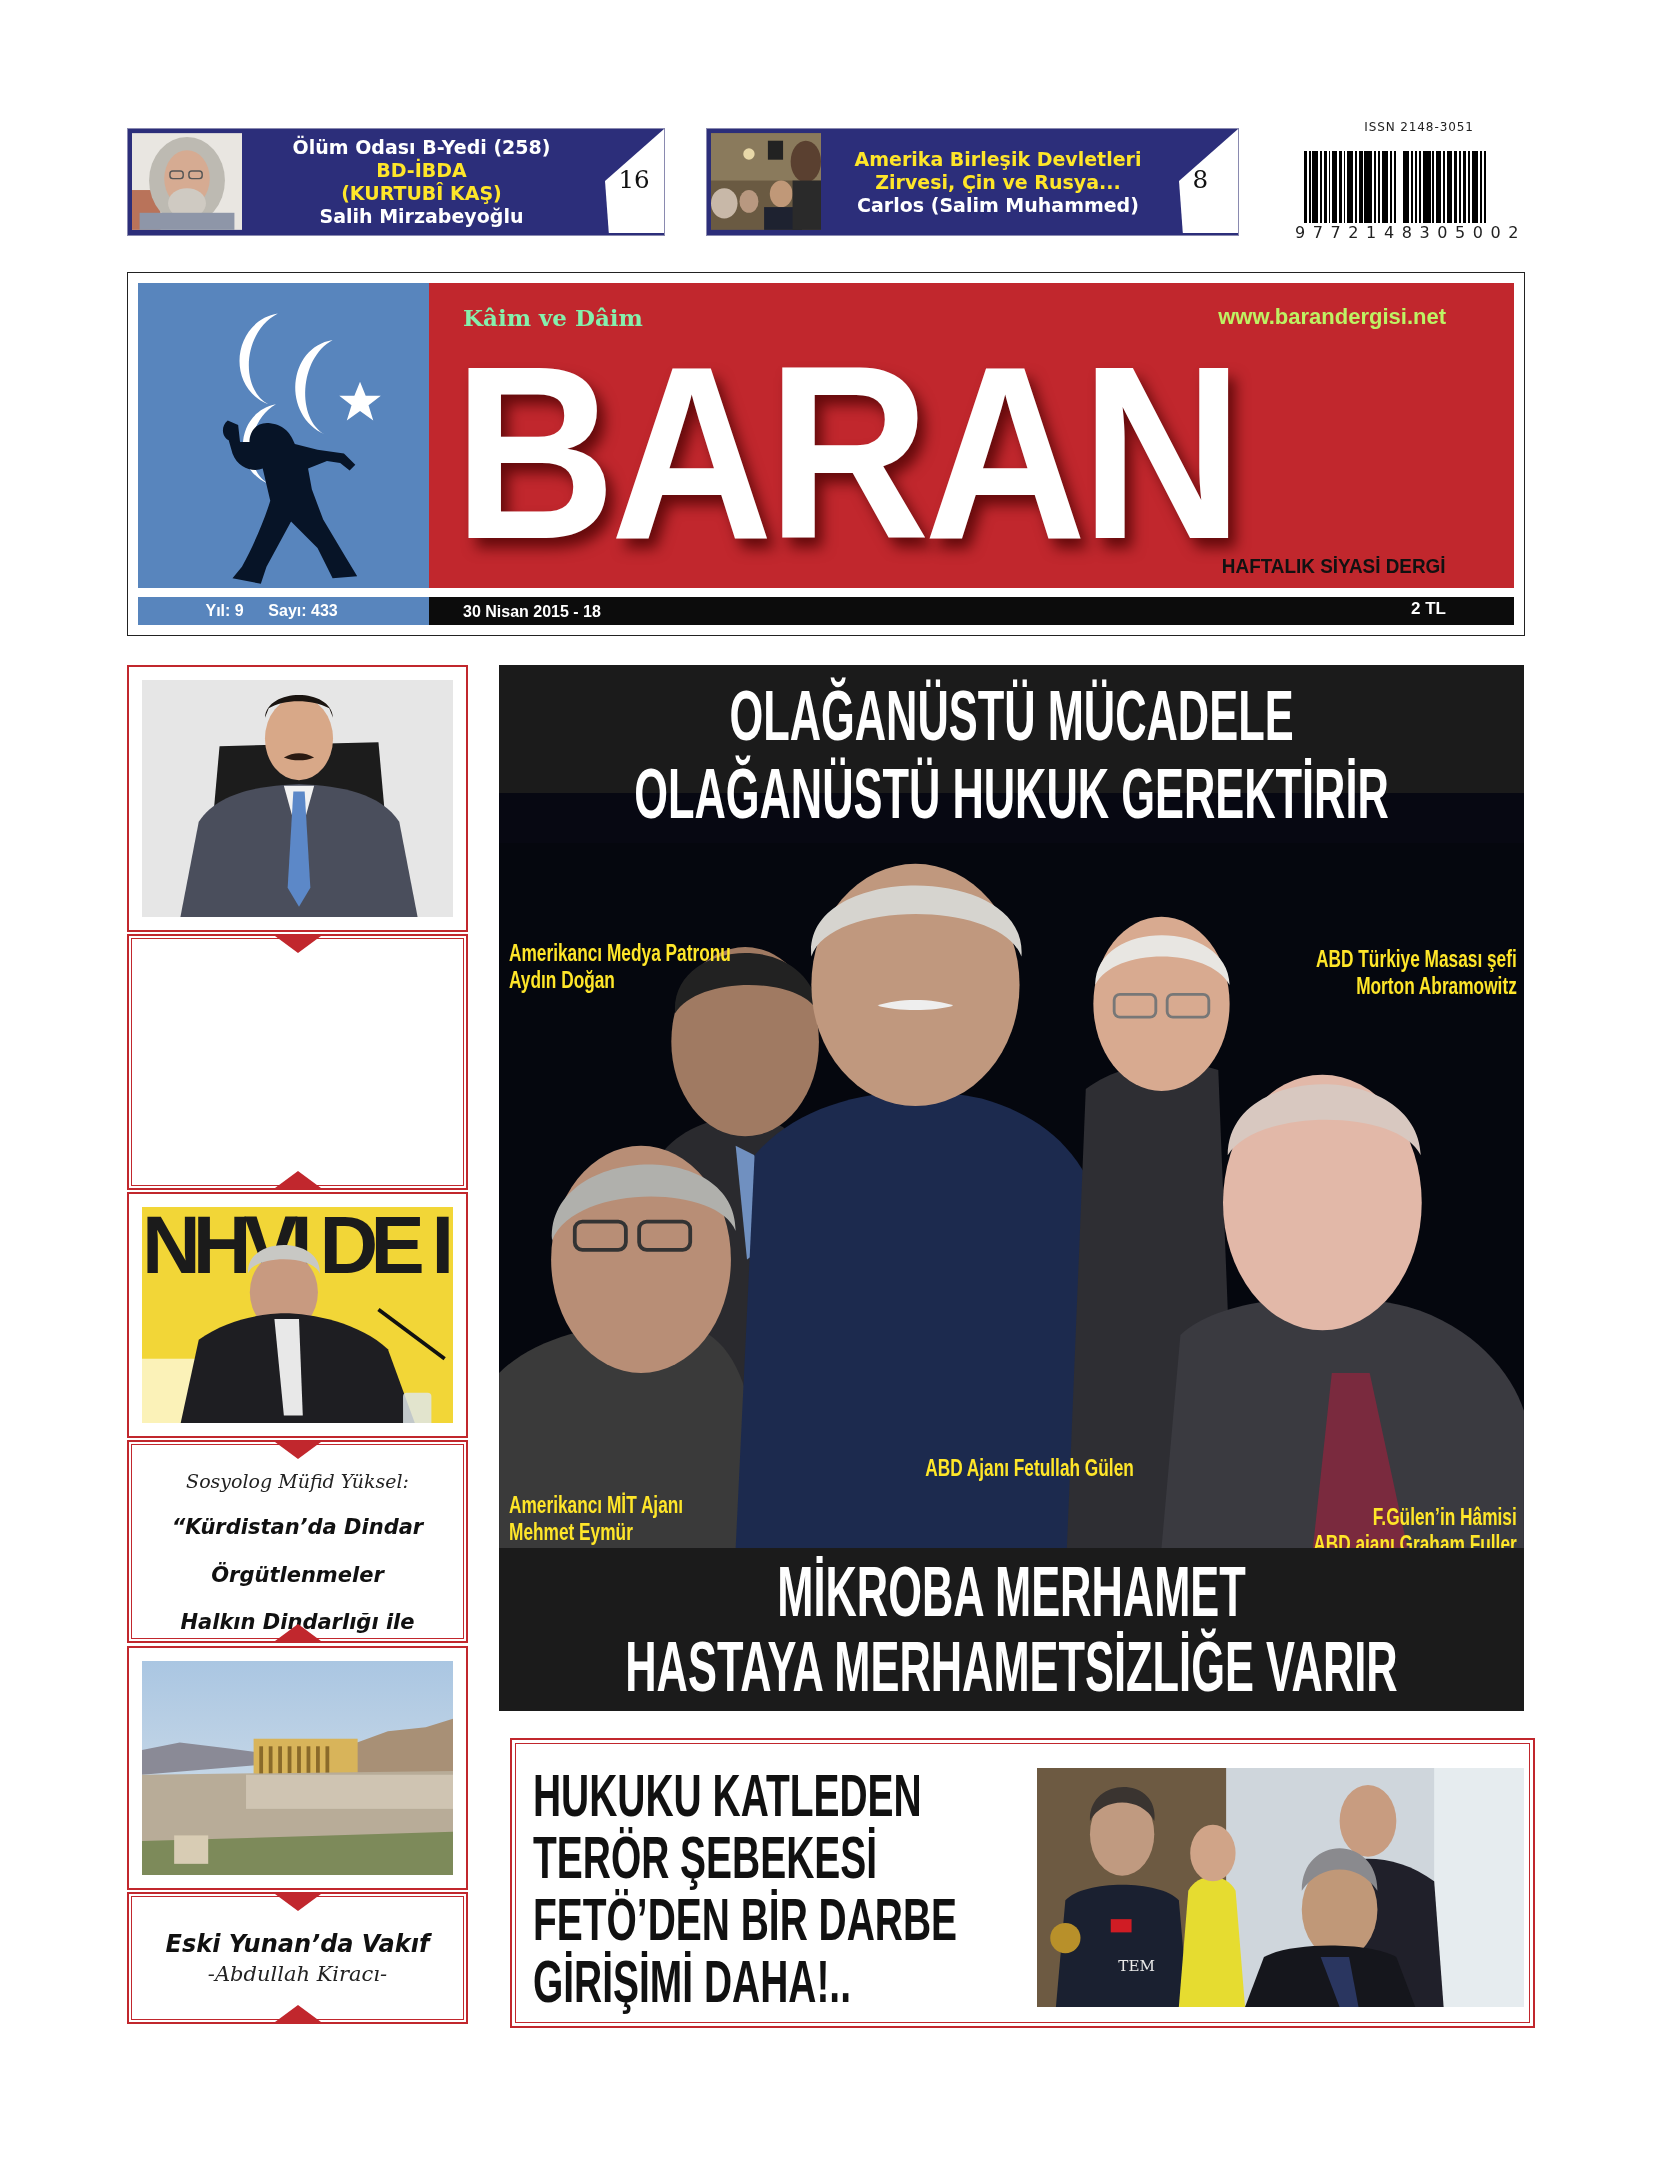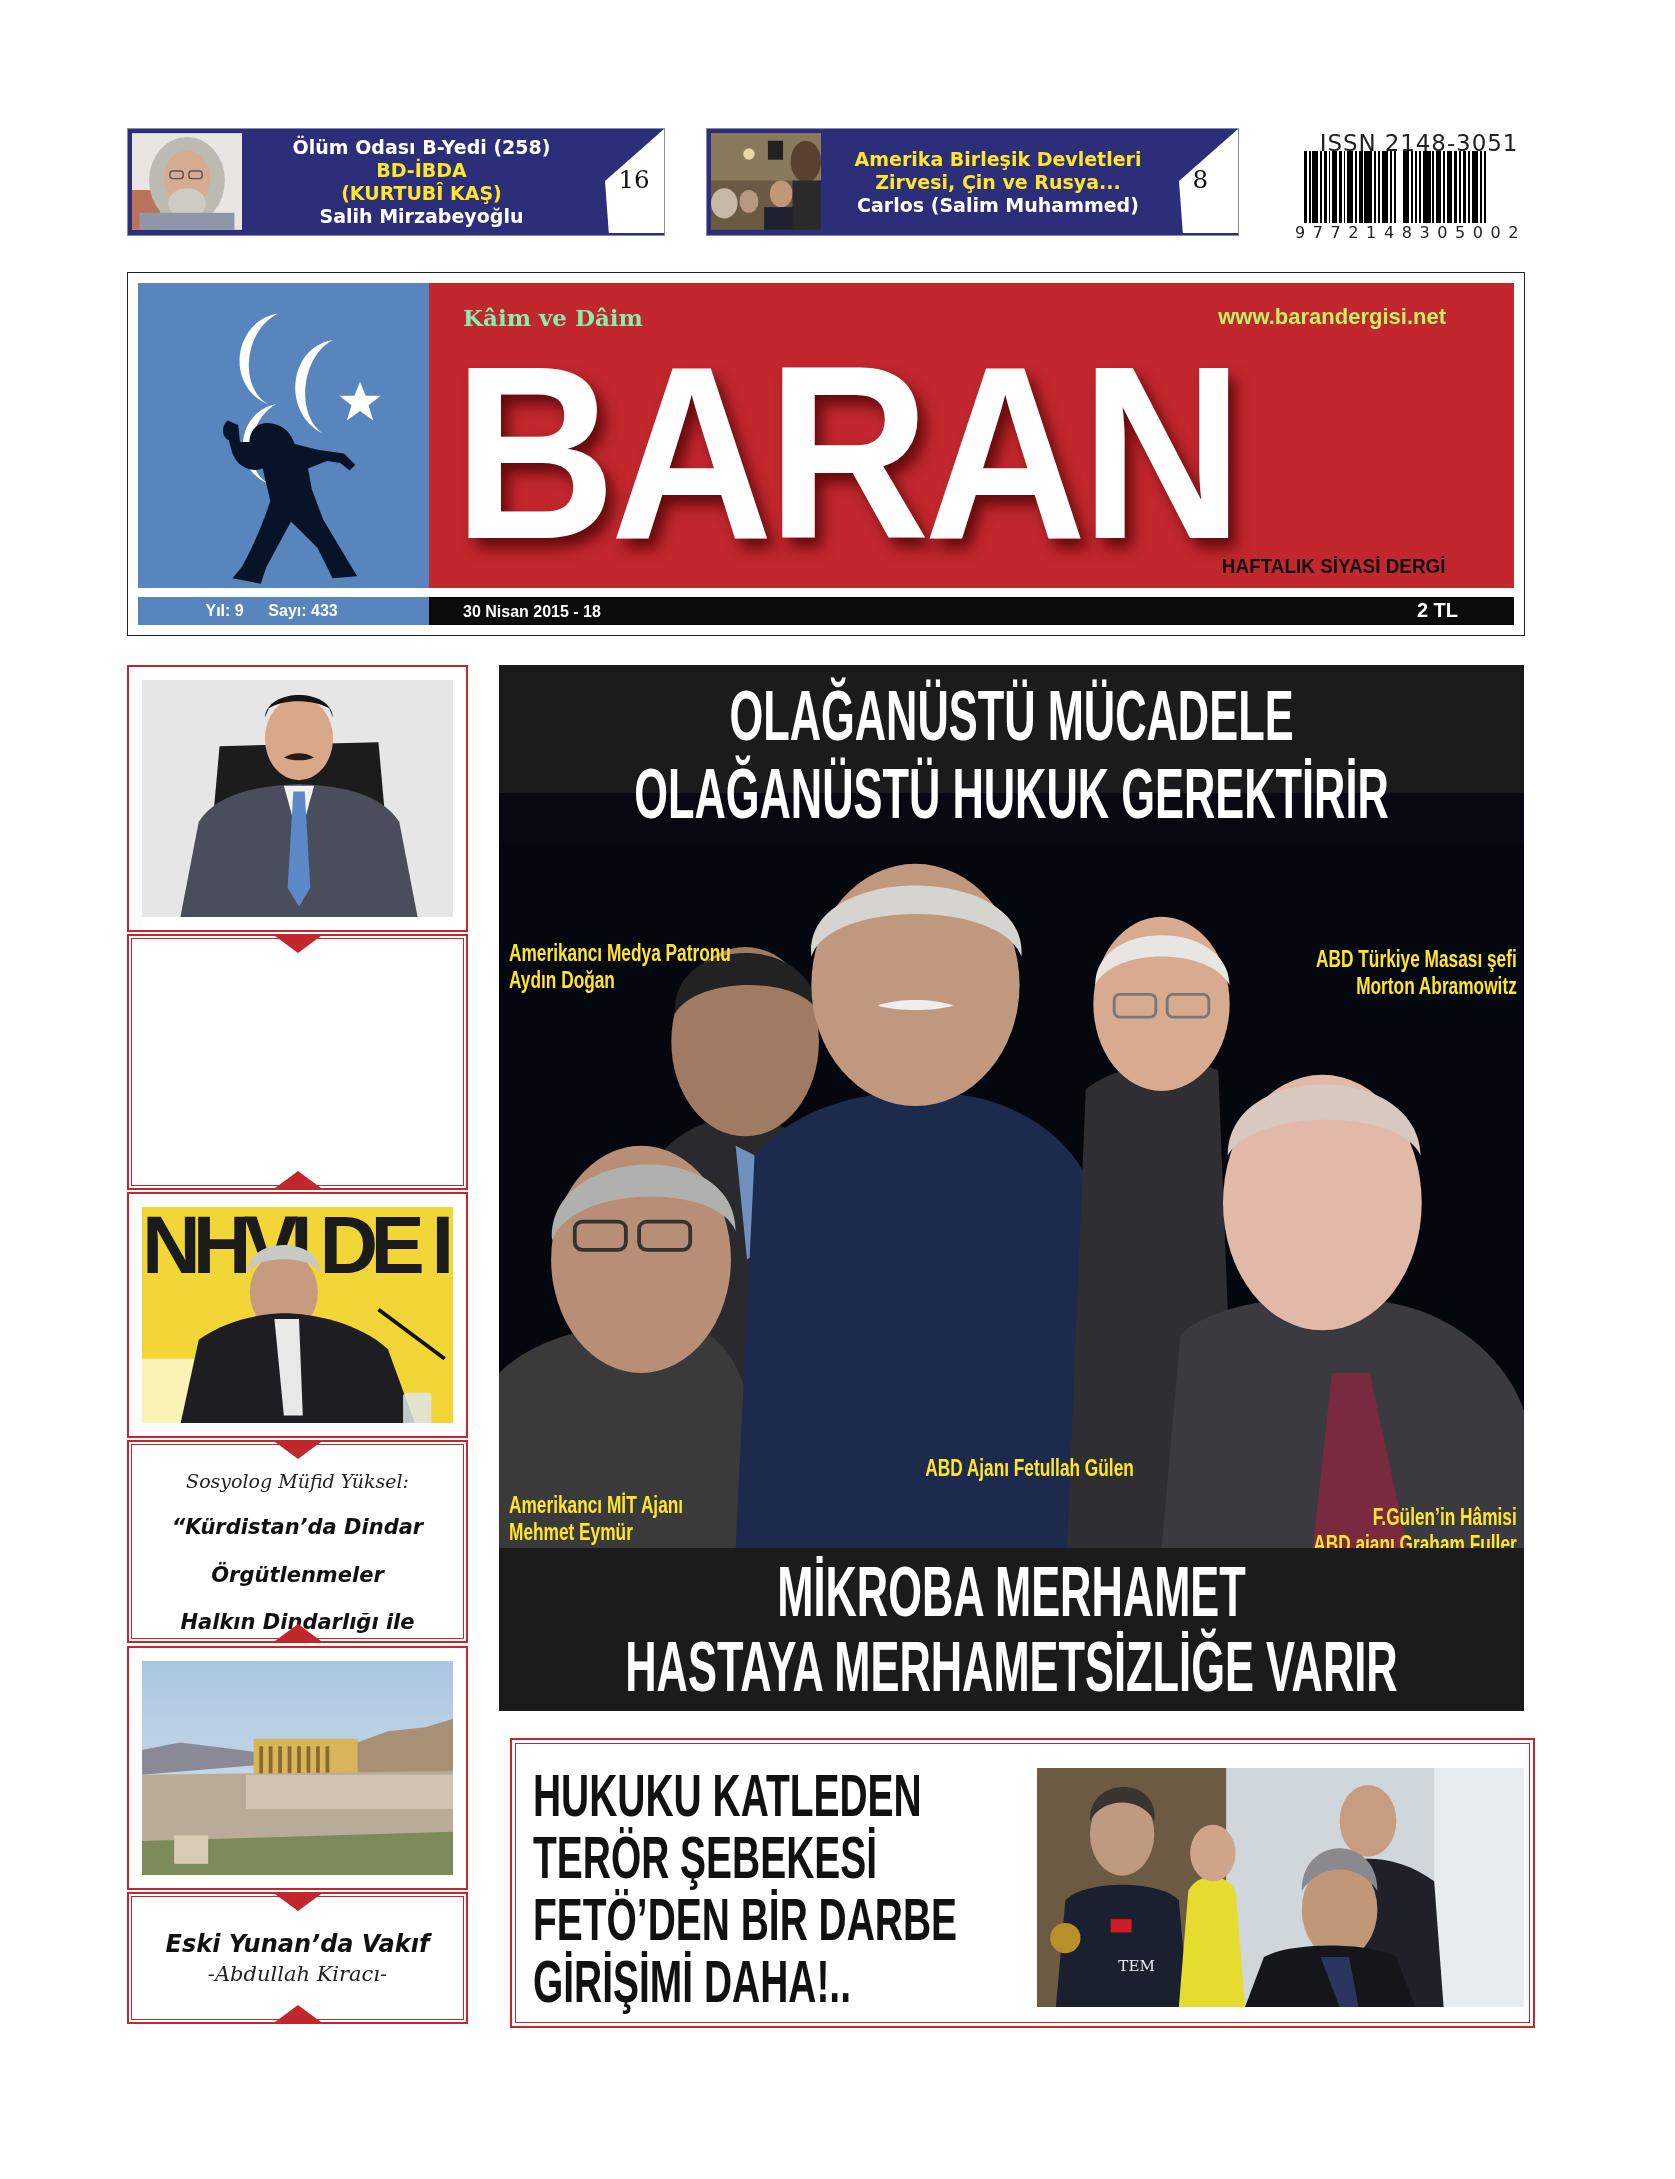--- a/index.html
+++ b/index.html
@@ -8,37 +8,37 @@
 
   
   .teaser { position:absolute; top:128px; height:108px; background:#2c2e7a; border:1.9px solid #8a8ab0; box-sizing:border-box; }
   .teaser .photo { position:absolute; left:3.8px; top:3.8px; width:110px; height:97px; overflow:hidden; }
   .teaser .txt { position:absolute; left:117px; right:66px; top:0; bottom:0; display:flex; flex-direction:column; justify-content:center; align-items:center; text-align:center; font-family:"DejaVu Sans", sans-serif; font-weight:bold; font-size:19px; line-height:23px; }
   .teaser .flag-shape { position:absolute; right:0; top:0; width:59px; height:104px; }
   .teaser .pnum { position:absolute; right:7.6px; top:36px; width:38px; text-align:left; font-family:"DejaVu Serif", serif; font-size:24.6px; color:#111; }
   .white { color:#ffffff; } .yellow { color:#ffe629; }
 
   
-  .issn { position:absolute; left:1315px; top:130px; width:208px; text-align:center; font-family:"DejaVu Sans", sans-serif; font-size:23px; letter-spacing:0.9px; color:#222; }
+  .issn { position:absolute; left:1315px; top:120px; width:208px; text-align:center; font-family:"DejaVu Sans", sans-serif; font-size:12px; letter-spacing:0.9px; color:#222; }
   .barcode { position:absolute; left:1304px; top:151px; width:220px; height:72px; display:flex; align-items:stretch; }
   .barcode span { display:block; background:#000; margin-right:1.9px; }
   .barnum { position:absolute; left:1295px; top:223px; width:237px; font-family:"DejaVu Sans", sans-serif; font-size:16px; letter-spacing:7.6px; color:#222; }
 
   
   .masthead { position:absolute; left:127px; top:272px; width:1398px; height:364px; border:1.9px solid #222; box-sizing:border-box; background:#fff; }
   .mast-blue { position:absolute; left:9.5px; top:9.5px; width:291px; height:305px; background:#5885bd; }
   .mast-red { position:absolute; left:301px; top:9.5px; width:1085px; height:305px; background:#c1272d; }
   .mast-tagline { position:absolute; left:34px; top:21px; font-family:"DejaVu Serif", serif; font-weight:bold; font-size:23px; color:#86efac; }
   .mast-url { position:absolute; right:68px; top:21px; font-family:"Liberation Sans", sans-serif; font-weight:bold; font-size:22px; color:#bef264; }
   .mast-title { position:absolute; left:24.6px; top:49px; width:1003px; font-family:"Liberation Sans", sans-serif; font-weight:bold; font-size:225px; line-height:218px; color:#ffffff; letter-spacing:-5.7px; text-shadow:7.6px 9.5px 13.2px rgba(70,0,0,0.75); transform:scaleY(1.1); transform-origin:top left; }
   .mast-sub { position:absolute; right:68px; top:271px; font-family:"Liberation Sans", sans-serif; font-weight:bold; font-size:21px; color:#111; transform:scaleX(0.9); transform-origin:right; }
   .mast-bottom-blue { position:absolute; left:9.5px; top:324px; width:291px; height:28px; background:#5885bd; display:flex; align-items:center; padding-left:68px; box-sizing:border-box; gap:24.6px; color:#fff; font-weight:bold; font-size:16px; }
   .mast-bottom-black { position:absolute; left:301px; top:324px; width:1085px; height:28px; background:#0c0c0c; color:#fff; font-weight:bold; }
   .mast-date { position:absolute; left:34px; top:5.7px; font-size:16px; }
-  .mast-price { position:absolute; right:56px; top:1.9px; font-size:20px; }
+  .mast-price { position:absolute; right:68px; top:1.9px; font-size:17px; }
 
   
   .lcol { position:absolute; left:127px; top:665px; width:341px; }
   .lbox { position:absolute; left:0; width:341px; border:2.8px solid #c1272d; box-sizing:border-box; background:#fff; }
   .lbox.inner-line::before { content:""; position:absolute; left:1.9px; right:1.9px; top:1.9px; bottom:1.9px; border:0.9px solid #c1272d; pointer-events:none; }
   .lphoto { position:absolute; left:13.2px; top:13.2px; right:13.2px; bottom:13.2px; overflow:hidden; }
   .ltext { position:absolute; left:5.7px; right:5.7px; display:flex; flex-direction:column; align-items:center; text-align:center; }
   .serif-it { font-family:"DejaVu Serif", serif; font-style:italic; font-size:19px; line-height:25.6px; color:#222; }
   .sans-bi { font-family:"DejaVu Sans", sans-serif; font-style:italic; font-weight:bold; font-size:21px; line-height:27.4px; color:#111; }
   .tri-down { position:absolute; left:50%; margin-left:-23px; width:0; height:0; border-left:23px solid transparent; border-right:23px solid transparent; border-top:17px solid #c1272d; }

